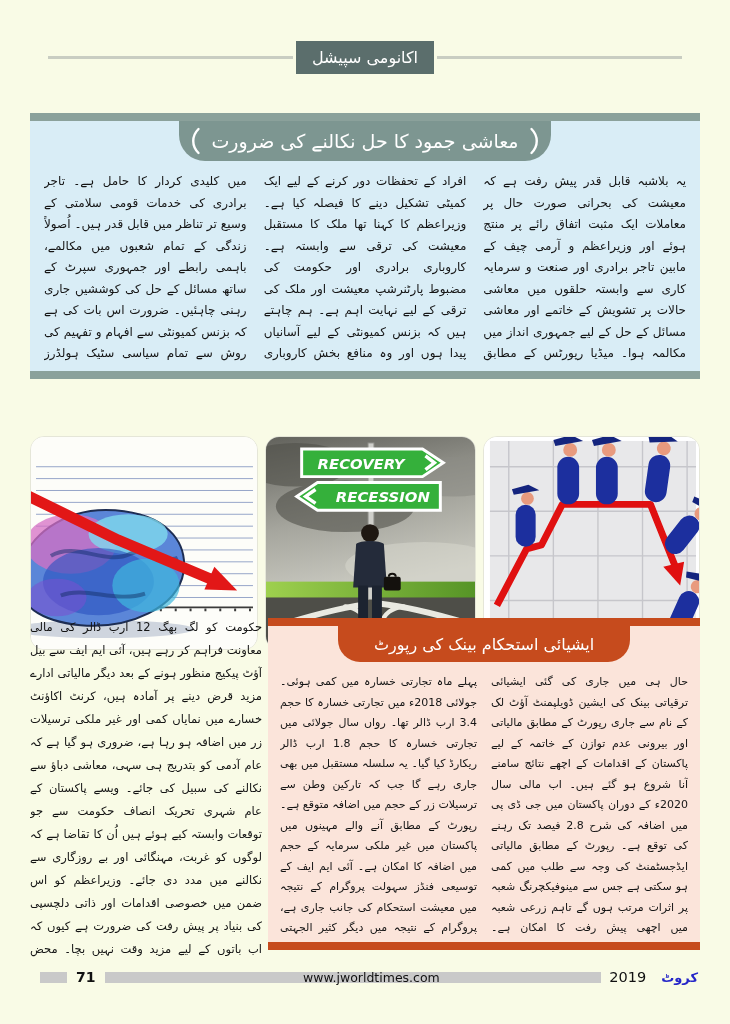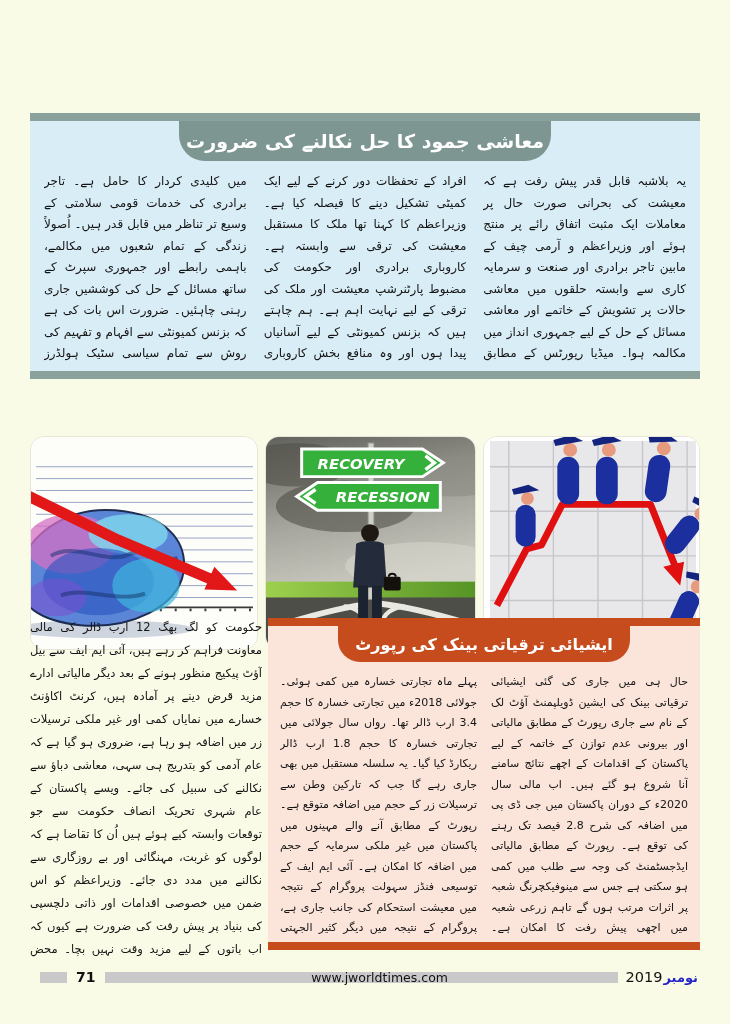--- a/index.html
+++ b/index.html
@@ -25,21 +25,21 @@
   }
   
   .panel { position: absolute; }
   .panel .bar { position: absolute; left: 0; right: 0; height: 8px; }
   .panel .bar.top { top: 0; } .panel .bar.bot { bottom: 0; }
   .banner {
     position: absolute; top: 8px; left: 50%; transform: translateX(-50%);
     display: flex; align-items: center; justify-content: center;
     color: #fff; white-space: nowrap;
   }
-  .banner h1, .banner h2 { font-weight: bold; color:#fff;text-align:right; }
+  .banner h1, .banner h2 { font-weight: normal; color:#fff;text-align:right; }
   
   .art1 { left: 30px; top: 113px; width: 670px; height: 266px; background: #d9edf6; }
   .art1 .bar { background: #8ba19b; }
   .art1 .banner {
     width: 372px; height: 40px; background: #7d9691;
     border-radius: 0 0 26px 26px; gap: 10px;
   }
   .art1 .banner h1 { font-size: 19px; }
   .cols {
     position: absolute; display: flex; direction: rtl;
@@ -80,29 +80,34 @@
     position: absolute; left: 40px; right: 32px; top: 968px; height: 18px;
     display: flex; align-items: center;
   }
   .fbar { height: 11px; background: #c9c9c9; }
   .fbar.small { width: 27px; margin-right: 9px; }
   .pagenum { font-size: 14px; font-weight: bold; color: #111; margin-right: 10px; }
   .fbar.wide {
     flex: 1; display: flex; align-items: center; justify-content: center;
     font-size: 12.5px; color: #111; padding-left: 36px;
   }
-  .fdate { margin-left: 8px; display: flex; align-items: center; gap: 1px;
+  .fdate { margin-left: 8px; display: flex; align-items: center; gap: 15px;
            font-size: 14.5px; color: #111; direction: ltr; }
   .fdate .month { color: #2626c8; font-weight: bold; font-size: 13px; }
 </style>
 </head>
 <body>
 
 <div class="page">
 
+  <div class="hdr">
+    <div class="rule"></div>
+    <div class="kicker">اکانومی سپیشل</div>
+    <div class="rule"></div>
+  </div>
 
   <section class="panel art1">
     <div class="bar top"></div>
     <div class="bar bot"></div>
     <div class="banner">
       <svg width="13" height="28" viewBox="0 0 13 28">
         <path d="M10.5,2 C3.5,9 3.5,19 10.5,26" stroke="#ffffff" stroke-width="2.4" fill="none" stroke-linecap="round"></path>
       </svg>
       <h1>معاشی جمود کا حل نکالنے کی ضرورت</h1>
       <svg width="13" height="28" viewBox="0 0 13 28">
@@ -258,33 +263,33 @@
       </g>
     </svg>
   </figure>
 
   <p class="sidecol">حکومت کو لگ بھگ 12 ارب ڈالر کی مالی معاونت فراہم کر رہے ہیں، آئی ایم ایف سے بیل آؤٹ پیکیج منظور ہونے کے بعد دیگر مالیاتی ادارے مزید قرض دینے پر آمادہ ہیں، کرنٹ اکاؤنٹ خسارے میں نمایاں کمی اور غیر ملکی ترسیلات زر میں اضافہ ہو رہا ہے، ضروری ہو گیا ہے کہ عام آدمی کو بتدریج ہی سہی، معاشی دباؤ سے نکالنے کی سبیل کی جائے۔ ویسے پاکستان کے عام شہری تحریک انصاف حکومت سے جو توقعات وابستہ کیے ہوئے ہیں اُن کا تقاضا ہے کہ لوگوں کو غربت، مہنگائی اور بے روزگاری سے نکالنے میں مدد دی جائے۔ وزیراعظم کو اس ضمن میں خصوصی اقدامات اور ذاتی دلچسپی کی بنیاد پر پیش رفت کی ضرورت ہے کیوں کہ اب باتوں کے لیے مزید وقت نہیں بچا۔ محض گفتگو سے عام آدمی کو درپیش مسائل کا نہ خاتمہ ہو گا اور نہ ہی معاشی اصلاحات کے فوائد سماج کی نچلی سطح پر پہنچ سکیں گے۔</p>
 
   <section class="panel art2">
     <div class="bar top"></div>
     <div class="bar bot"></div>
     <div class="banner">
-      <h2>ایشیائی ترقیاتی بینک کی رپورٹ</h2>
+      <h2>ایشیائی استحکام بینک کی رپورٹ</h2>
     </div>
     <div class="cols">
       <p>حال ہی میں جاری کی گئی ایشیائی ترقیاتی بینک کی ایشین ڈویلپمنٹ آؤٹ لک کے نام سے جاری رپورٹ کے مطابق مالیاتی اور بیرونی عدم توازن کے خاتمہ کے لیے پاکستان کے اقدامات کے اچھے نتائج سامنے آنا شروع ہو گئے ہیں۔ اب مالی سال 2020ء کے دوران پاکستان میں جی ڈی پی میں اضافہ کی شرح 2.8 فیصد تک رہنے کی توقع ہے۔ رپورٹ کے مطابق مالیاتی ایڈجسٹمنٹ کی وجہ سے طلب میں کمی ہو سکتی ہے جس سے مینوفیکچرنگ شعبہ پر اثرات مرتب ہوں گے تاہم زرعی شعبہ میں اچھی پیش رفت کا امکان ہے۔ حکومت کے زرعی شعبہ کے لیے پیکیج کے بھی اچھے نتائج سامنے آئیں گے۔ رپورٹ میں بتایا گیا ہے کہ مالی سال کے</p>
       <p>پہلے ماہ تجارتی خسارہ میں کمی ہوئی۔ جولائی 2018ء میں تجارتی خسارہ کا حجم 3.4 ارب ڈالر تھا۔ رواں سال جولائی میں تجارتی خسارہ کا حجم 1.8 ارب ڈالر ریکارڈ کیا گیا۔ یہ سلسلہ مستقبل میں بھی جاری رہے گا جب کہ تارکین وطن سے ترسیلات زر کے حجم میں اضافہ متوقع ہے۔ رپورٹ کے مطابق آنے والے مہینوں میں پاکستان میں غیر ملکی سرمایہ کے حجم میں اضافہ کا امکان ہے۔ آئی ایم ایف کے توسیعی فنڈز سہولت پروگرام کے نتیجہ میں معیشت استحکام کی جانب جاری ہے، پروگرام کے نتیجہ میں دیگر کثیر الجہتی اداروں اور بین الاقوامی شراکت داروں کو پاکستان میں اضافی سرمایہ کاری کو مہمیز ملے گی۔</p>
     </div>
   </section>
 
   <div class="ftr">
     <div class="fbar small"></div>
     <div class="pagenum">71</div>
     <div class="fbar wide">
       <span>www.jworldtimes.com</span>
     </div>
     <div class="fdate">
       <span class="year">2019</span>
-      <span class="month">نومبر</span>
+      <span class="month">کروٹ</span>
     </div>
   </div>
 
 </div>
 
 </body></html>

